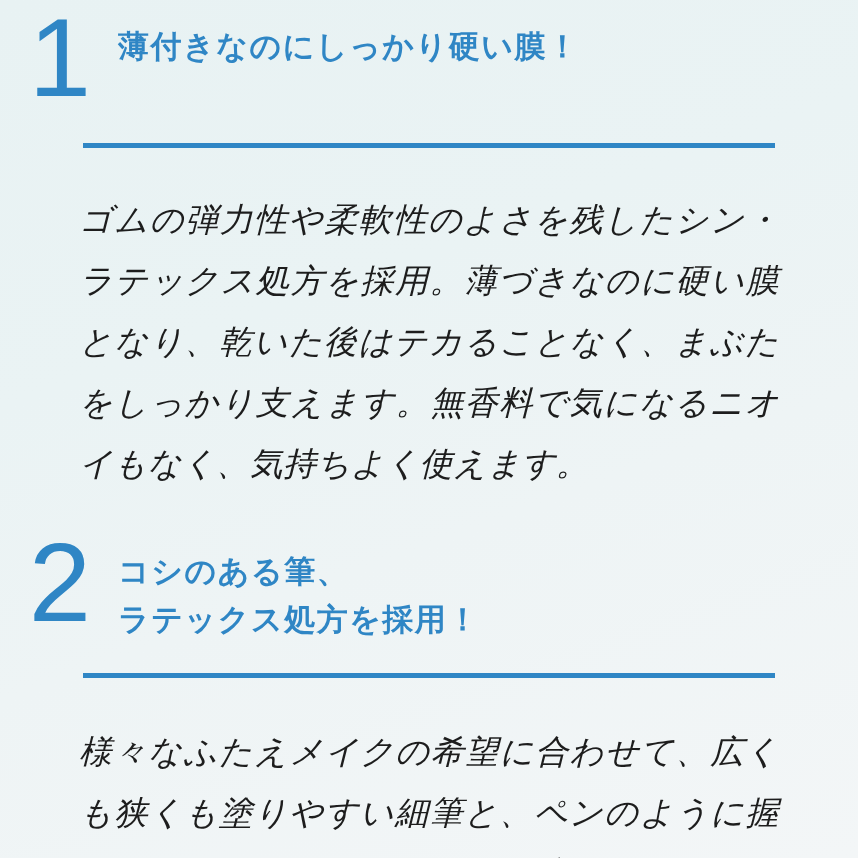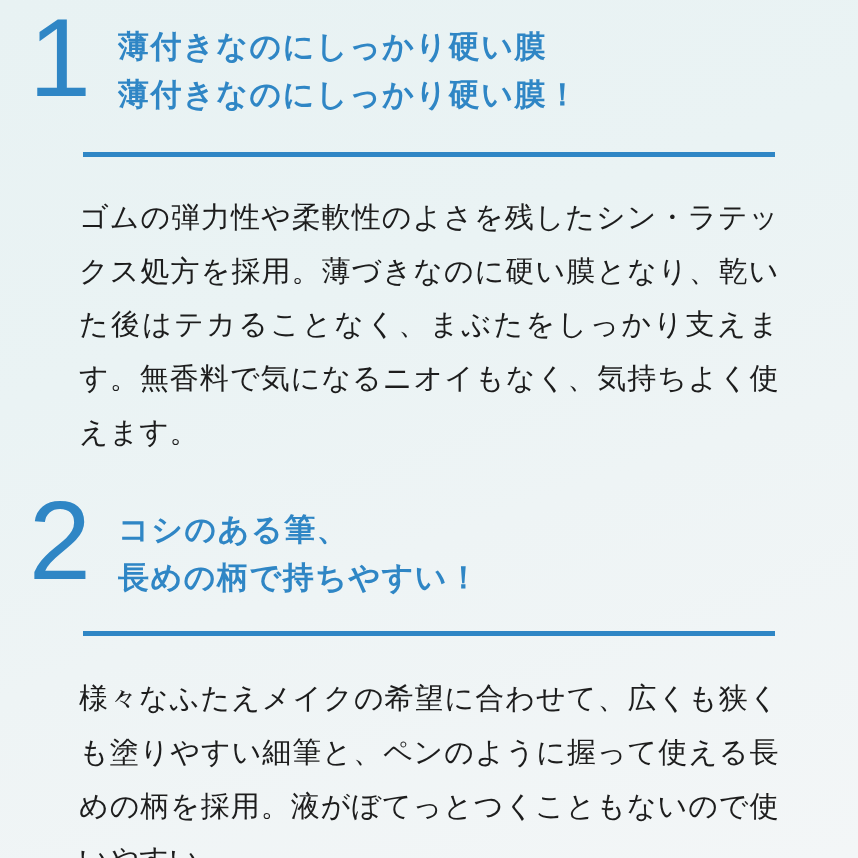--- a/index.html
+++ b/index.html
@@ -48,61 +48,61 @@
   }
   .rule {
     height: 5px;
     background: #2f86c5;
     margin: 0 auto;
     width: 692px;
   }
   .body-text {
     color: #1d1d1d;
     font-family: "DejaVu Sans", sans-serif;
-    font-size: 29px;
+    font-size: 33px;
     line-height: 1.85;
     letter-spacing: 0.5px;
     width: 700px;
-    margin: 0 auto;
+    margin: 7px auto;
     text-align: justify;
     text-justify: inter-character;
+    font-style: italic;
   }
   .s1-head { padding-top: 6px; }
   .s1-rule-wrap { padding-top: 34px; }
   .s1-body { padding-top: 34px; }
   .s2-head { padding-top: 30px; }
   .s2-rule-wrap { padding-top: 30px; }
   .s2-body { padding-top: 36px; }
   .num-2 { font-size: 112px; }
 </style>
 </head>
 <body>
 
 <div class="page">
 
   <div class="section">
     <div class="head-row s1-head">
       <div class="num">1</div>
       <div class="head-lines">
-        <div>薄付きなのにしっかり硬い膜</div>
         <div>薄付きなのにしっかり硬い膜！</div>
       </div>
     </div>
     <div class="s1-rule-wrap">
       <div class="rule"></div>
     </div>
     <div class="body-text s1-body">ゴムの弾力性や柔軟性のよさを残したシン・ラテックス処方を採用。薄づきなのに硬い膜となり、乾いた後はテカることなく、まぶたをしっかり支えます。無香料で気になるニオイもなく、気持ちよく使えます。</div>
   </div>
 
   <div class="section">
     <div class="head-row s2-head">
       <div class="num num-2">2</div>
       <div class="head-lines">
         <div>コシのある筆、</div>
-        <div>長めの柄で持ちやすい！</div>
+        <div>ラテックス処方を採用！</div>
       </div>
     </div>
     <div class="s2-rule-wrap">
       <div class="rule"></div>
     </div>
     <div class="body-text s2-body">様々なふたえメイクの希望に合わせて、広くも狭くも塗りやすい細筆と、ペンのように握って使える長めの柄を採用。液がぼてっとつくこともないので使いやすい。</div>
   </div>
 
 </div>
 

